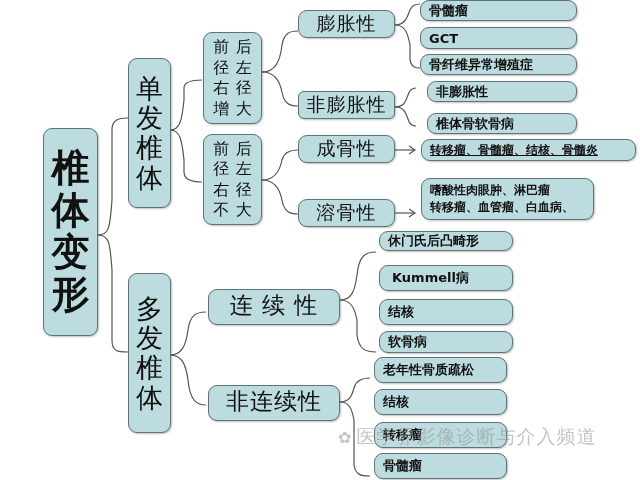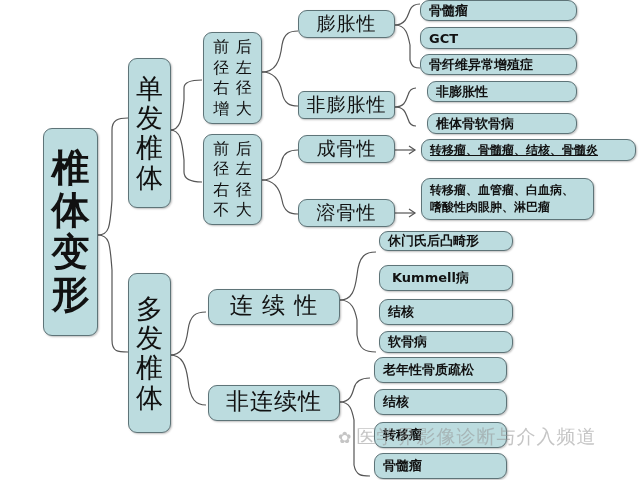--- a/index.html
+++ b/index.html
@@ -125,22 +125,22 @@
   </div>
 <div class="node leaf" style="left:427px;top:113px;width:150px;height:21px;">
     <span>椎体骨软骨病</span>
   </div>
 
 <div class="node leaf" style="left:421px;top:139px;width:215px;height:22px;font-size:12px;text-decoration:underline;">
     <span>转移瘤、骨髓瘤、结核、骨髓炎</span>
   </div>
 
 <div class="node" style="left:421px;top:178px;width:173px;height:42px;font-size:12px;font-weight:bold;padding:3px 8px;line-height:17px;">
+  <div>嗜酸性肉眼肿、淋巴瘤</div>
   <div>转移瘤、血管瘤、白血病、</div>
-  <div>嗜酸性肉眼肿、淋巴瘤</div>
 </div>
 
 <div class="node mid" style="left:208px;top:289px;width:132px;height:36px;font-size:23px;">
     <span>连 续 性</span>
   </div>
 <div class="node mid" style="left:208px;top:385px;width:132px;height:36px;font-size:23px;">
     <span>非连续性</span>
   </div>
 
 <div class="node leaf" style="left:379px;top:231px;width:134px;height:20px;">

